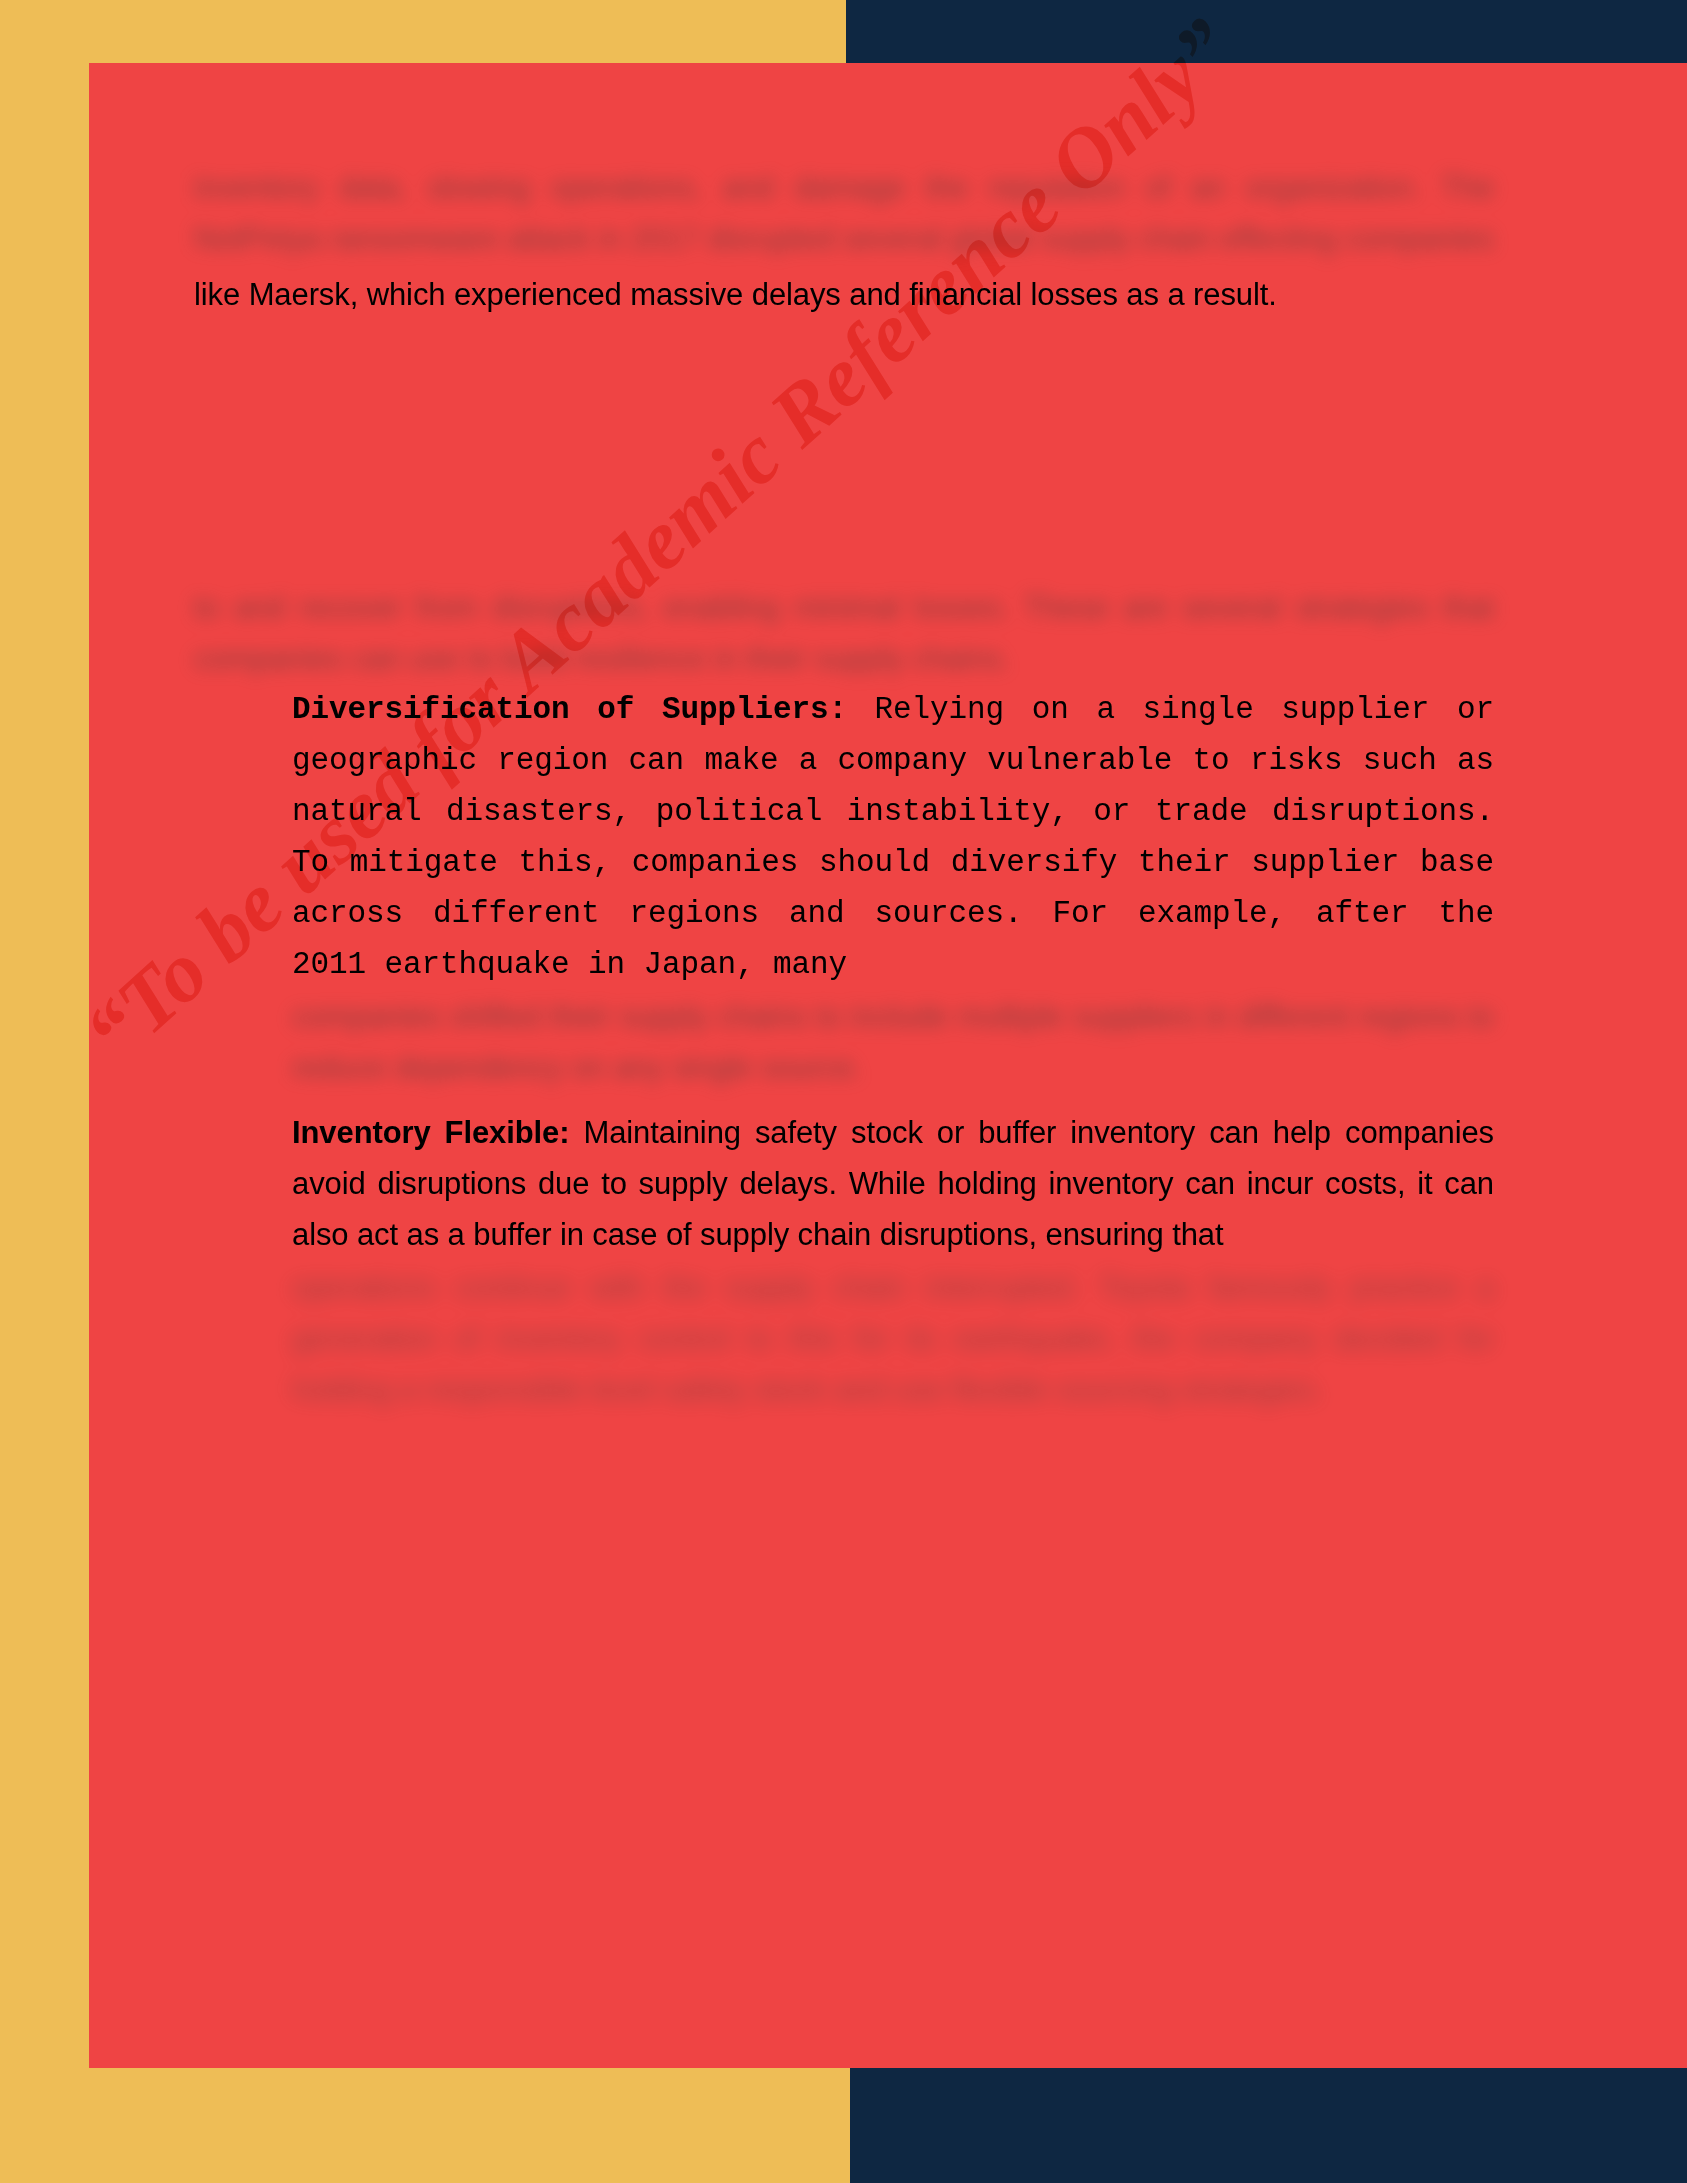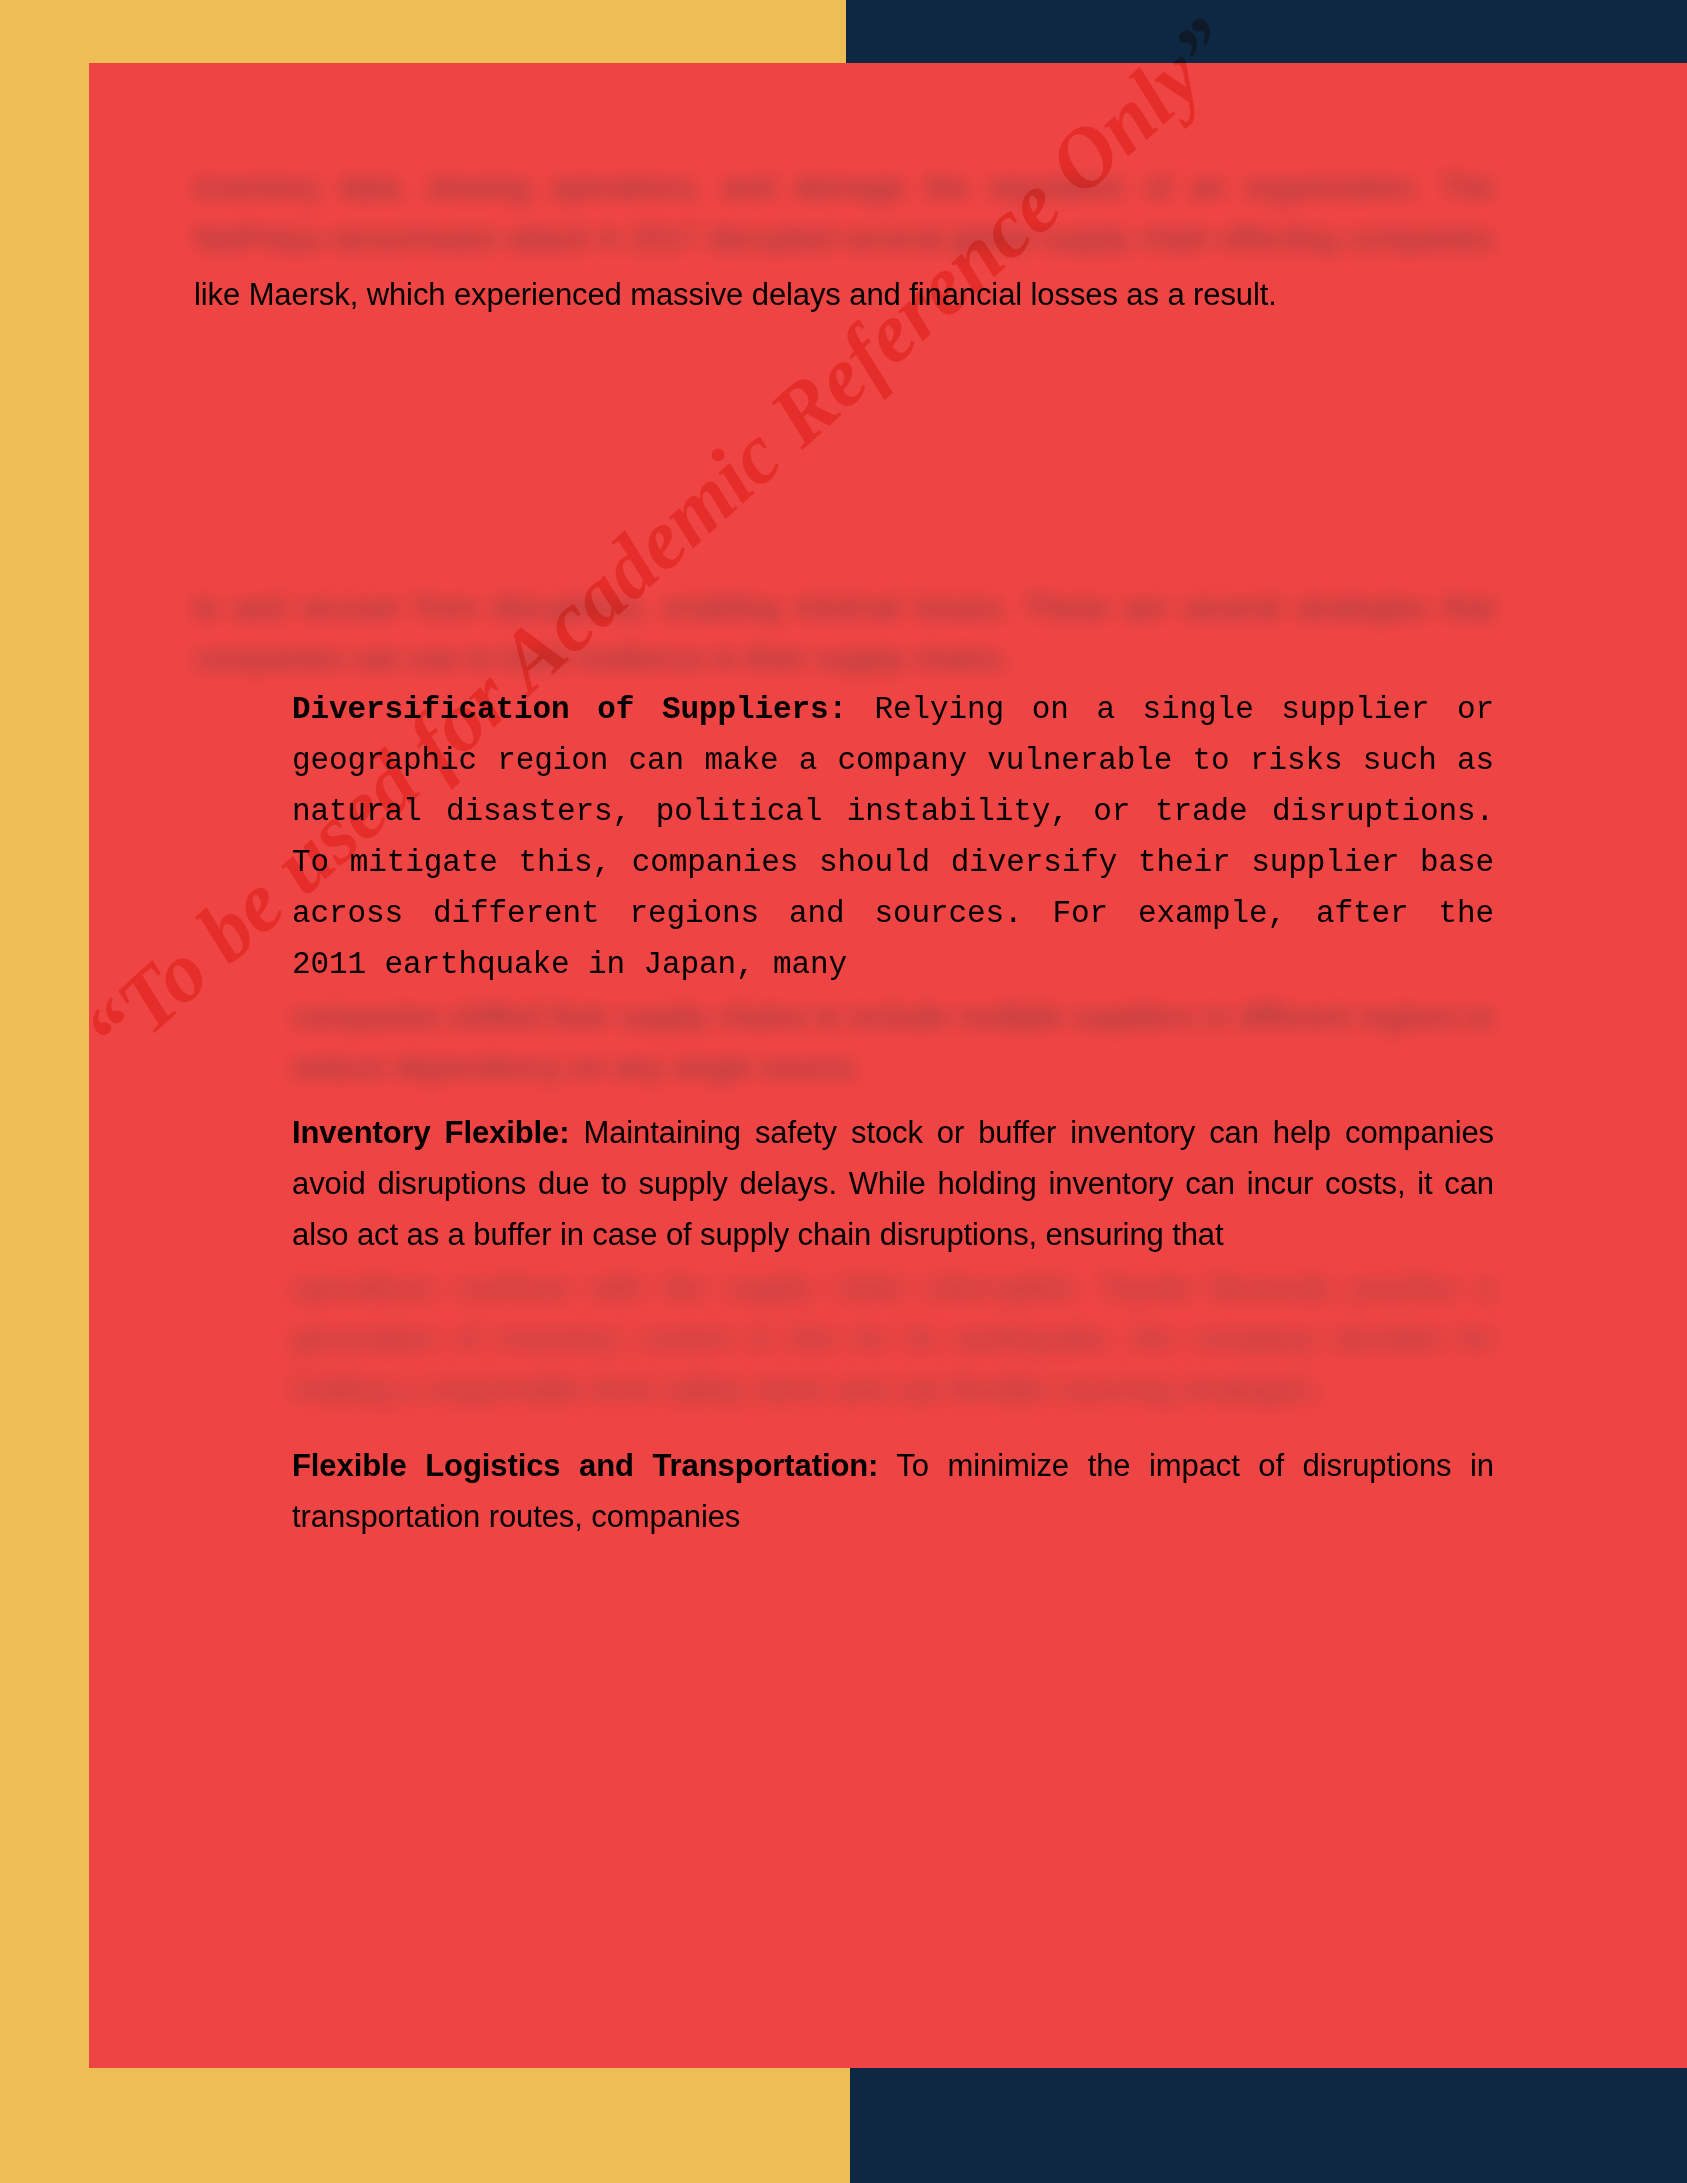--- a/index.html
+++ b/index.html
@@ -176,23 +176,20 @@
       </p>
 
       <p class="para bullet blur" style="margin-top:1.3px;">companies shifted their supply chains to include multiple suppliers in different regions to reduce dependency on any single source.</p>
 
       <p class="para bullet" style="margin-top:14.6px;">
         <b>Inventory  Flexible:</b><span> Maintaining safety stock or buffer inventory can help companies avoid disruptions due to supply delays. While holding inventory can incur costs, it can also act as a buffer in case of supply chain disruptions, ensuring that</span>
       </p>
 
       <p class="para bullet blur soft" style="margin-top:1.3px;">operations continue with the supply chain interrupted. Toyota famously practice a generation of inventory control to this for its earthquake, the company decided for holding a responsible level safety stock and use flexible sourcing strategies.</p>
 
-      <p class="para bullet" style="margin-top:25px;">
-        <b>Flexible  Logistics  and  Transportation:</b><span> To minimize the impact of disruptions in transportation routes, companies</span>
-      </p>
 
     </div>
   </div>
 
   <div class="watermark">
     <div class="watermark-text">“To be used for Academic Reference Only”</div>
   </div>
 
 </div>
 

